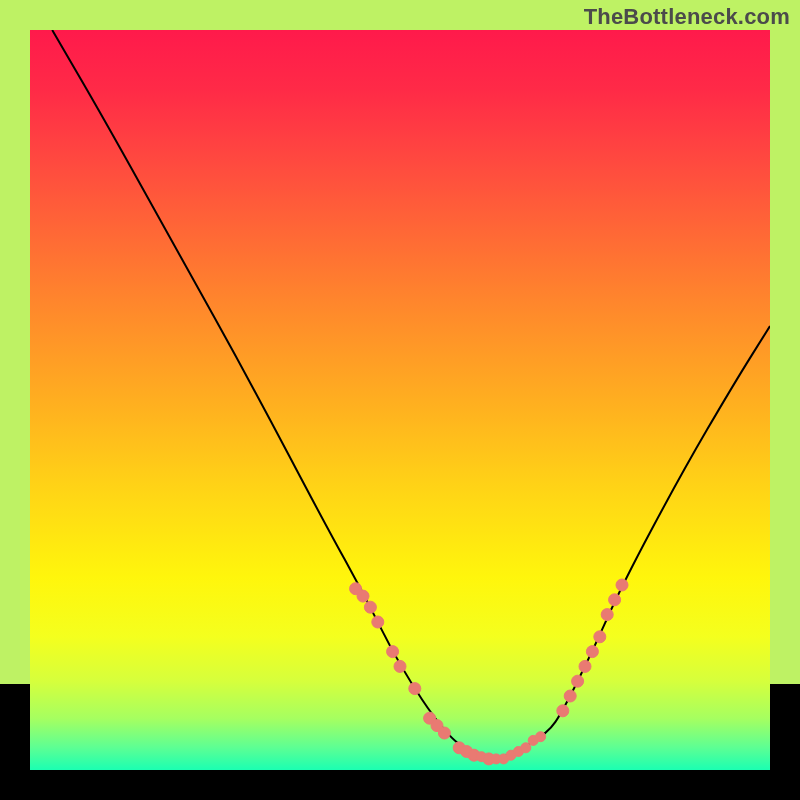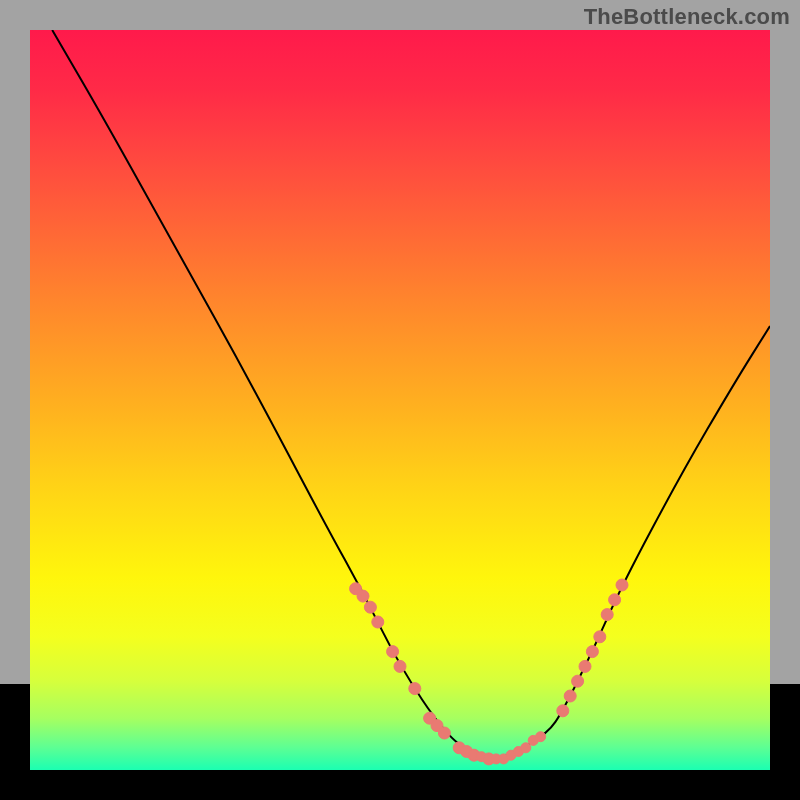--- a/index.html
+++ b/index.html
@@ -8,21 +8,21 @@
     width: 800px;
     height: 800px;
     background: #000;
     overflow: hidden;
     font-family: Arial, Helvetica, sans-serif;
   }
   .frame {
     position: relative;
     width: 800px;
     height: 684px;
-    background: #a3a3a3;
+    background: #bef264;
   }
   .plot-area {
     position: absolute;
     left: 30px;
     top: 30px;
     width: 740px;
     height: 740px;
     background: linear-gradient(to bottom,
       #ff1a4b 0%,
       #ff2a47 8%,

